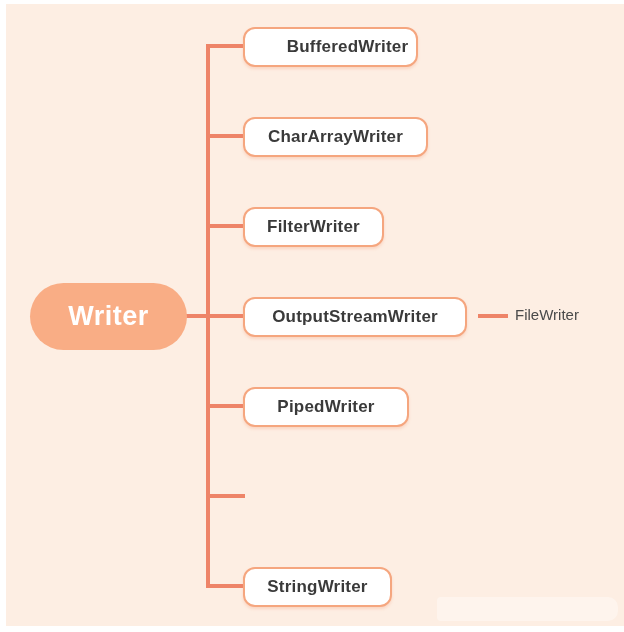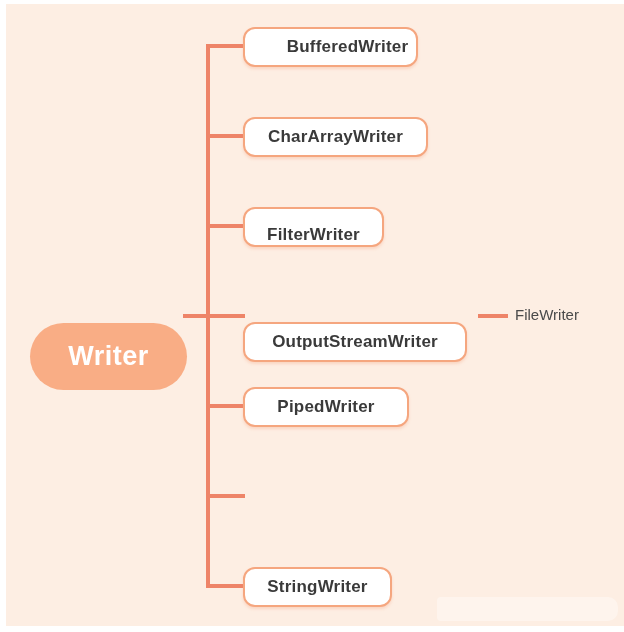--- a/index.html
+++ b/index.html
@@ -61,21 +61,20 @@
     position:absolute;
     left:30px;top:283px;
     width:157px;height:67px;
     background:var(--rootFill);
     border-radius:34px;
     display:flex;align-items:center;justify-content:center;
     font-weight:bold;
     font-size:27px;
     color:var(--rootText);
     letter-spacing:0.5px;
-    margin-top:40px;
   }
   .leaf-label{
     position:absolute;
     left:515px;top:306px;
     font-size:15px;
     color:var(--leafText);
     white-space:nowrap;
   }
   .watermark{
     position:absolute;
@@ -105,24 +104,24 @@
   <div class="root-node">
     <span>Writer</span>
   </div>
 
   <div class="node" style="top:27px;width:175px;padding-left:34px;">
     <span>BufferedWriter</span>
   </div>
   <div class="node" style="top:117px;width:185px;text-align:center;">
     <span>CharArrayWriter</span>
   </div>
-  <div class="node" style="top:207px;width:141px;align-items:flex-end;">
+  <div class="node" style="top:207px;width:141px;">
     <span>FilterWriter</span>
   </div>
-  <div class="node" style="top:297px;width:224px;margin-top:25px;">
+  <div class="node" style="top:297px;width:224px;">
     <span>OutputStreamWriter</span>
   </div>
   <div class="node" style="top:387px;width:166px;">
     <span>PipedWriter</span>
   </div>
   <div class="node" style="top:567px;width:149px;">
     <span>StringWriter</span>
   </div>
 
   <div class="leaf-label">

